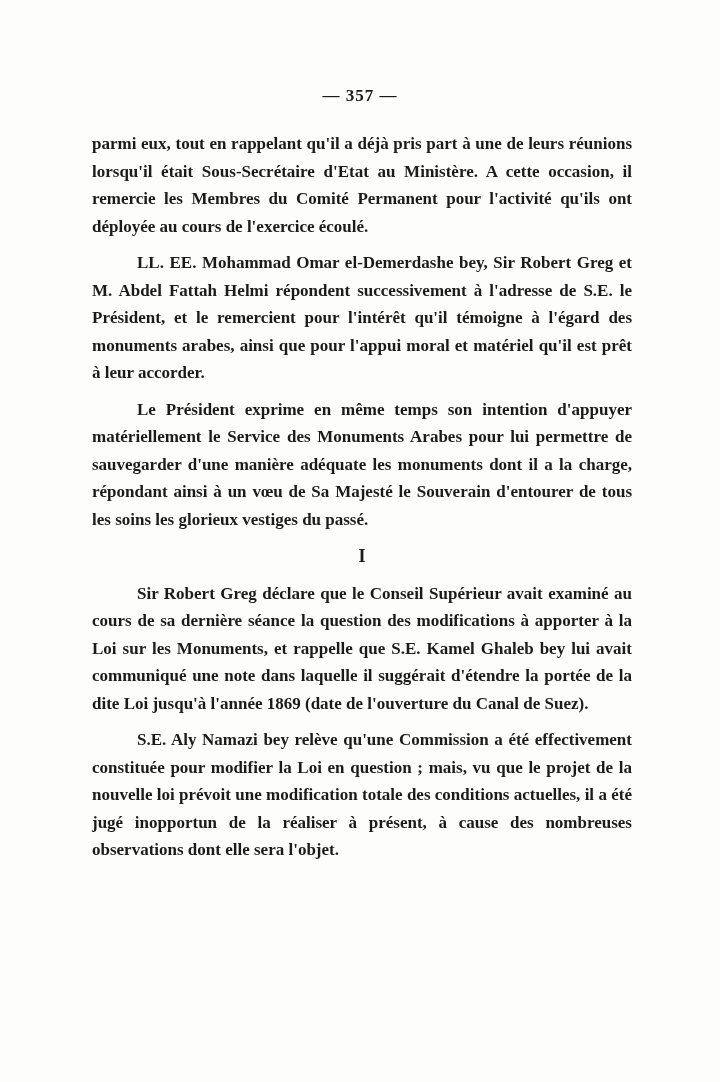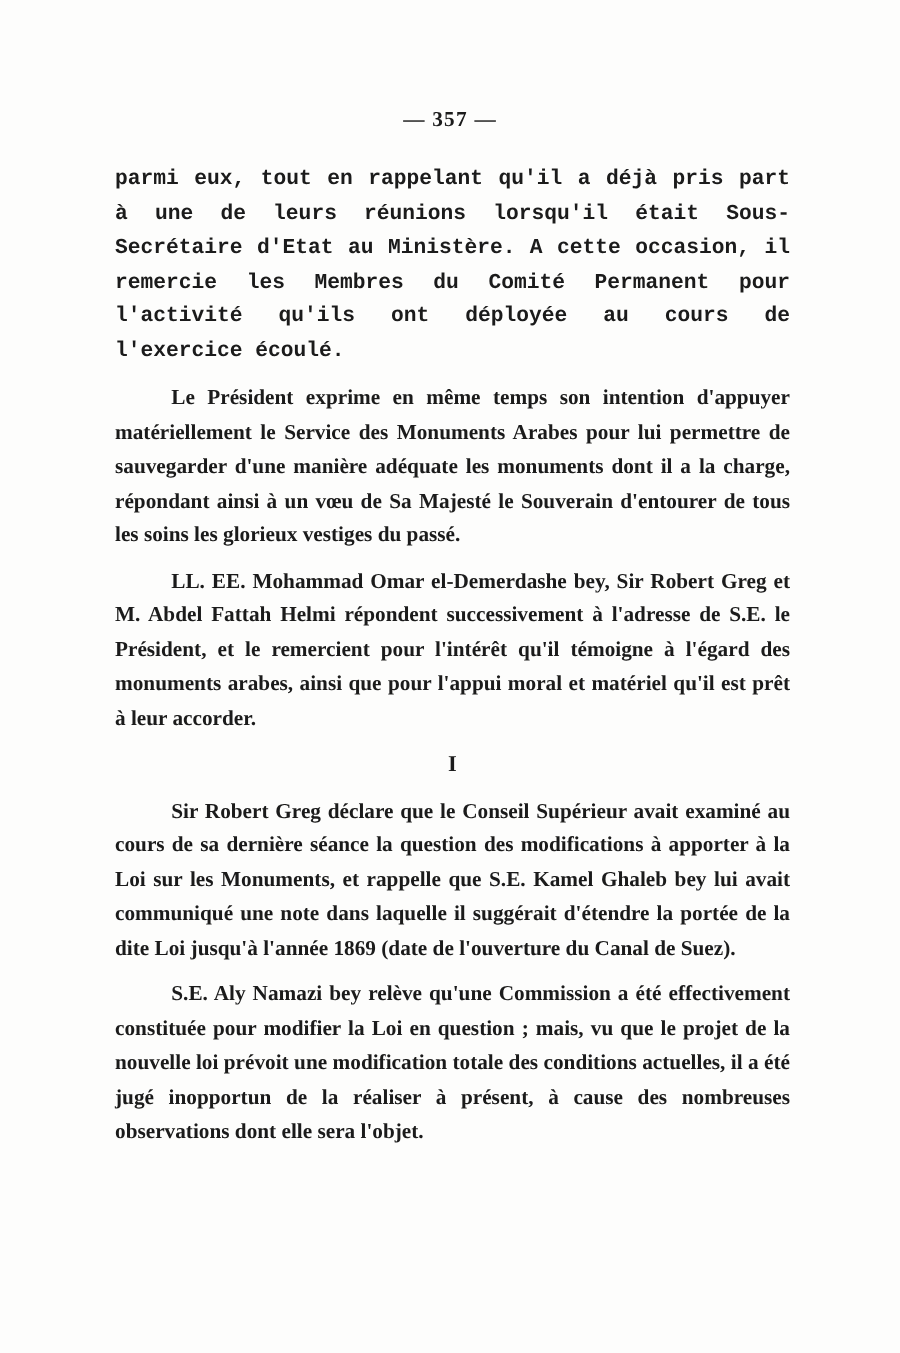--- a/index.html
+++ b/index.html
@@ -31,41 +31,40 @@
     line-height: 27.5px;
     font-weight: 600;
     text-align: justify;
   }
   .text-block p {
     margin: 0 0 9px 0;
     text-indent: 45px;
   }
   .text-block p.no-indent {
     text-indent: 0;
-    font-family: Liberation Mono, monospace;
   }
   .section-heading {
     text-align: center;
     font-size: 18px;
     font-weight: 700;
     margin: 10px 0 9px 0;
   }
 </style>
 </head>
 <body>
 
 <div class="page">
   <div class="page-number">— 357 —</div>
 
   <div class="text-block">
     <p class="no-indent">parmi eux, tout en rappelant qu'il a déjà pris part à une de leurs réunions lorsqu'il était Sous-Secrétaire d'Etat au Ministère.  A cette occasion, il remercie les Membres du Comité Permanent pour l'activité qu'ils ont déployée au cours de l'exercice écoulé.</p>
 
+    <p>LL. EE.  Mohammad Omar el-Demerdashe bey, Sir Robert Greg et M. Abdel Fattah Helmi répondent successivement à l'adresse de S.E. le Président, et le remercient pour l'intérêt qu'il témoigne à l'égard des monuments arabes, ainsi que pour l'appui moral et matériel qu'il est prêt à leur accorder.</p>
+
     <p>Le Président exprime en même temps son intention d'appuyer matériellement le Service des Monuments Arabes pour lui permettre de sauvegarder d'une manière adéquate les monuments dont il a la charge, répondant ainsi à un vœu de Sa Majesté le Souverain d'entourer de tous les soins les glorieux vestiges du passé.</p>
-
-    <p>LL. EE.  Mohammad Omar el-Demerdashe bey, Sir Robert Greg et M. Abdel Fattah Helmi répondent successivement à l'adresse de S.E. le Président, et le remercient pour l'intérêt qu'il témoigne à l'égard des monuments arabes, ainsi que pour l'appui moral et matériel qu'il est prêt à leur accorder.</p>
 
     <div class="section-heading">I</div>
 
 
     <p>Sir Robert Greg déclare que le Conseil Supérieur avait examiné au cours de sa dernière séance la question des modifications à apporter à la Loi sur les Monuments, et rappelle que S.E. Kamel Ghaleb bey lui avait communiqué une note dans laquelle il suggérait d'étendre la portée de la dite Loi jusqu'à l'année 1869 (date de l'ouverture du Canal de Suez).</p>
 
     <p>S.E. Aly Namazi bey relève qu'une Commission a été effectivement constituée pour modifier la Loi en question ; mais, vu que le projet de la nouvelle loi prévoit une modification totale des conditions actuelles, il a été jugé inopportun de la réaliser à présent, à cause des nombreuses observations dont elle sera l'objet.</p>
   </div>
 </div>
 

